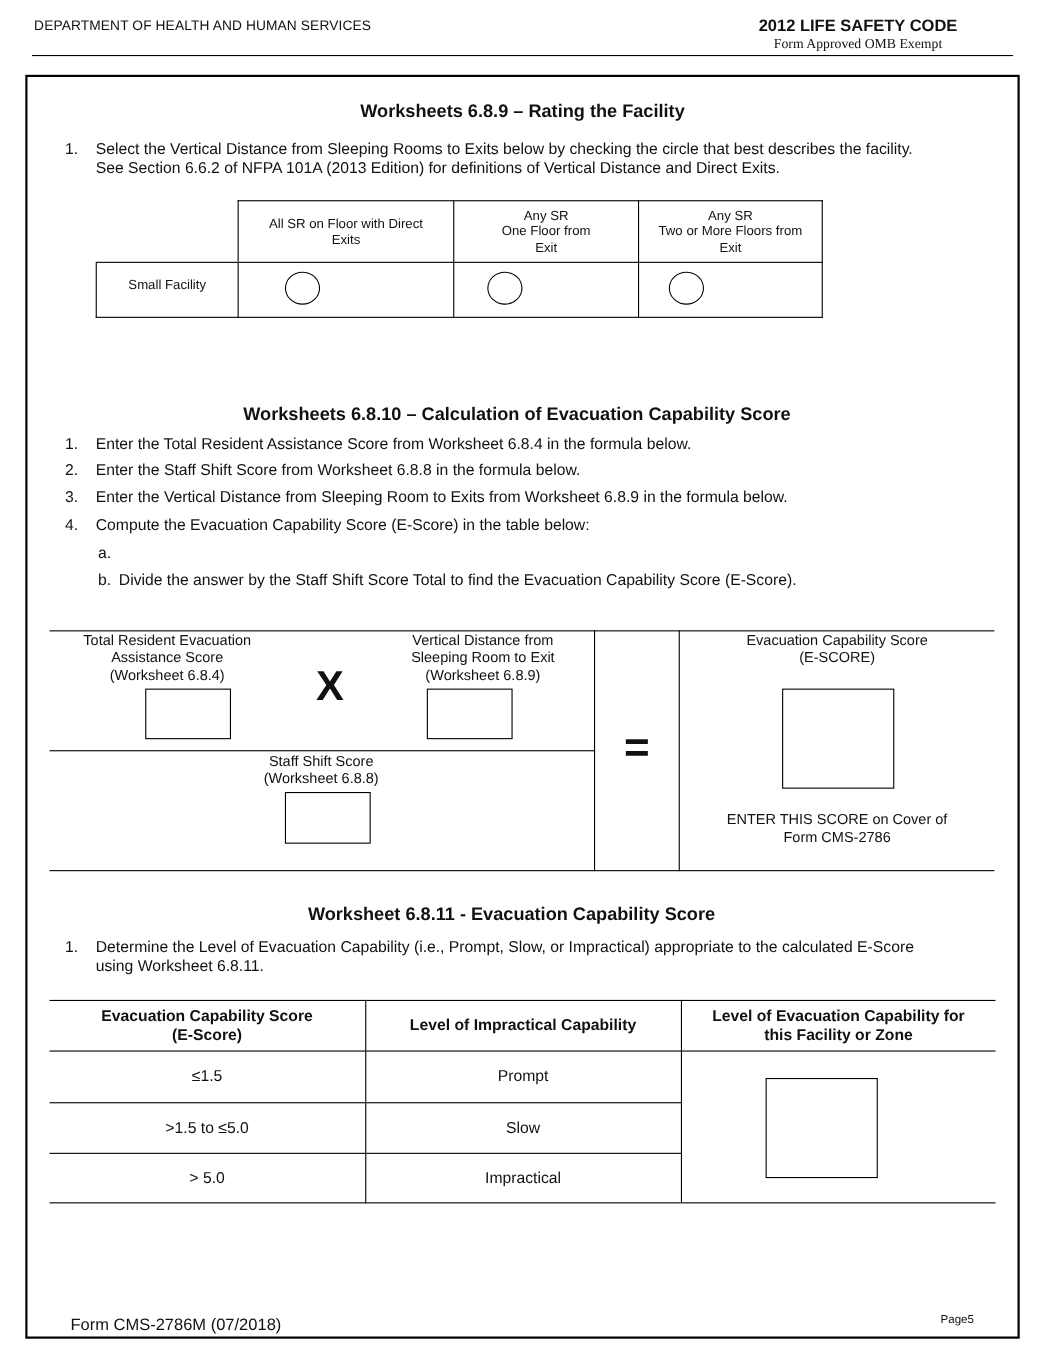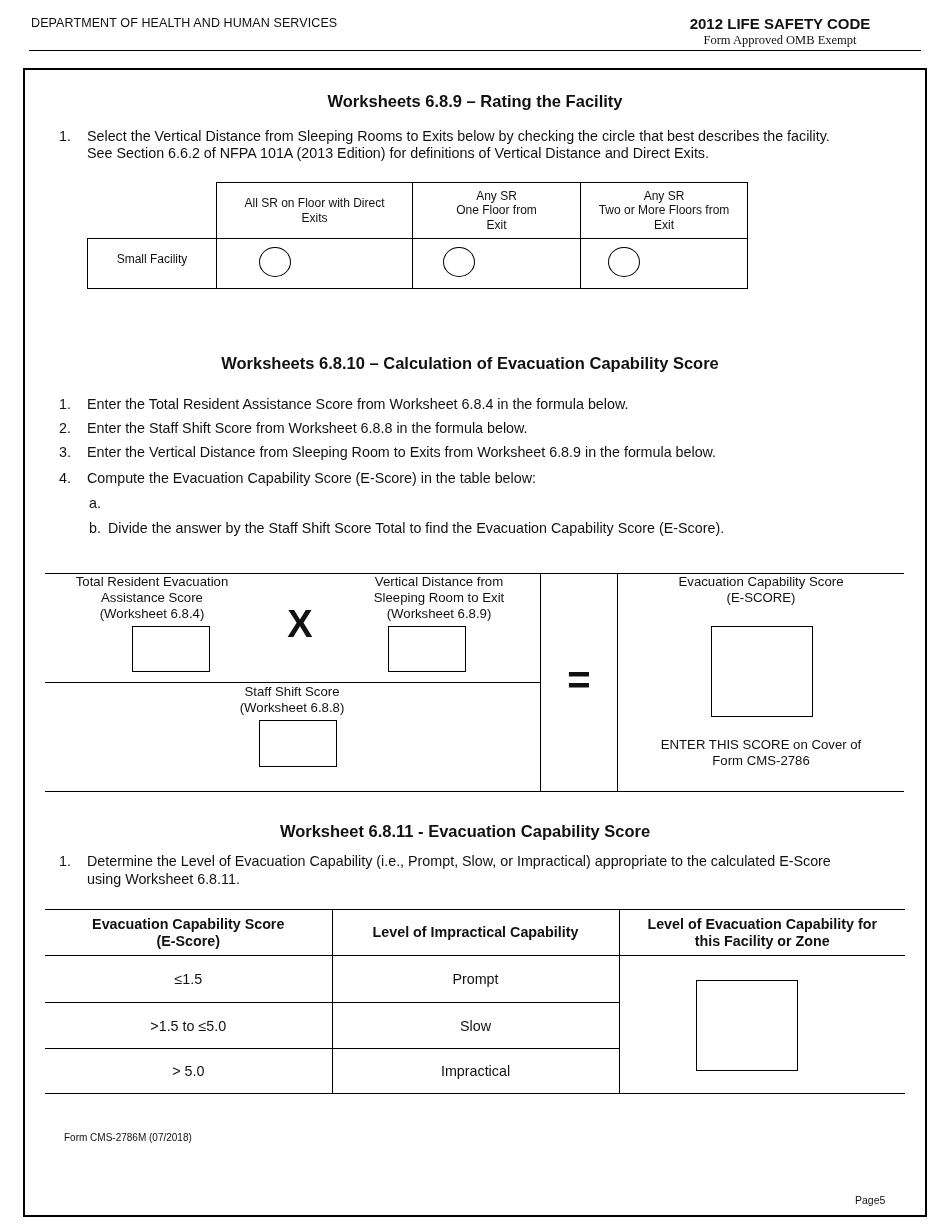--- a/index.html
+++ b/index.html
@@ -37,21 +37,21 @@
     .inbox { position: absolute; border: 1.5px solid #000; background: #fff; }
 
     
     .t3 { border-collapse: collapse; position: absolute; left: 45px; top: 909px; width: 860px; }
     .t3 th, .t3 td { text-align: center; vertical-align: middle; }
     .t3 th { font-size: 14.3px; line-height: 17px; font-weight: bold; border-top: 1px solid #000; border-bottom: 1px solid #000; }
     .t3 td { font-size: 14.3px; border-bottom: 1px solid #000; }
     .t3 .c1 { border-right: 1px solid #000; }
     .t3 .c2 { border-right: 1px solid #000; }
 
-    .footer-left { left: 64px; top: 1132px; font-size: 10px; }
+    .footer-left { left: 64px; top: 1196px; font-size: 15px; }
     .footer-right { left: 855px; top: 1194px; font-size: 10.5px; }
   </style>
 </head>
 <body>
 
 <div class="abs hdr-left">
   <div>DEPARTMENT OF HEALTH AND HUMAN SERVICES</div>
 </div>
 <div class="abs hdr-right-title">2012 LIFE SAFETY CODE</div>
 <div class="abs hdr-right-sub">Form Approved OMB Exempt</div>
@@ -96,21 +96,21 @@
     <td style="text-align:left; padding-left:30px;">
       <span class="circle"></span>
     </td>
     <td style="text-align:left; padding-left:27px;">
       <span class="circle"></span>
     </td>
   </tr>
 </tbody>
   </table>
 
-<div class="abs sec-title" style="top:354px; left:0; width:940px;text-align:center;">Worksheets 6.8.10 – Calculation of Evacuation Capability Score</div>
+<div class="abs sec-title" style="top:368px; left:0; width:940px;text-align:center;">Worksheets 6.8.10 – Calculation of Evacuation Capability Score</div>
 
 <div class="abs ol-item" style="left:59px; top:396px; width:860px; height:17px;">
   <span class="ol-num">1.</span>
   <span class="ol-text">Enter the Total Resident Assistance Score from Worksheet 6.8.4 in the formula below.</span>
 </div>
 <div class="abs ol-item" style="left:59px; top:420px; width:860px; height:17px;">
   <span class="ol-num">2.</span>
   <span class="ol-text">Enter the Staff Shift Score from Worksheet 6.8.8 in the formula below.</span>
 </div>
 <div class="abs ol-item" style="left:59px; top:444px; width:860px; height:17px;">

